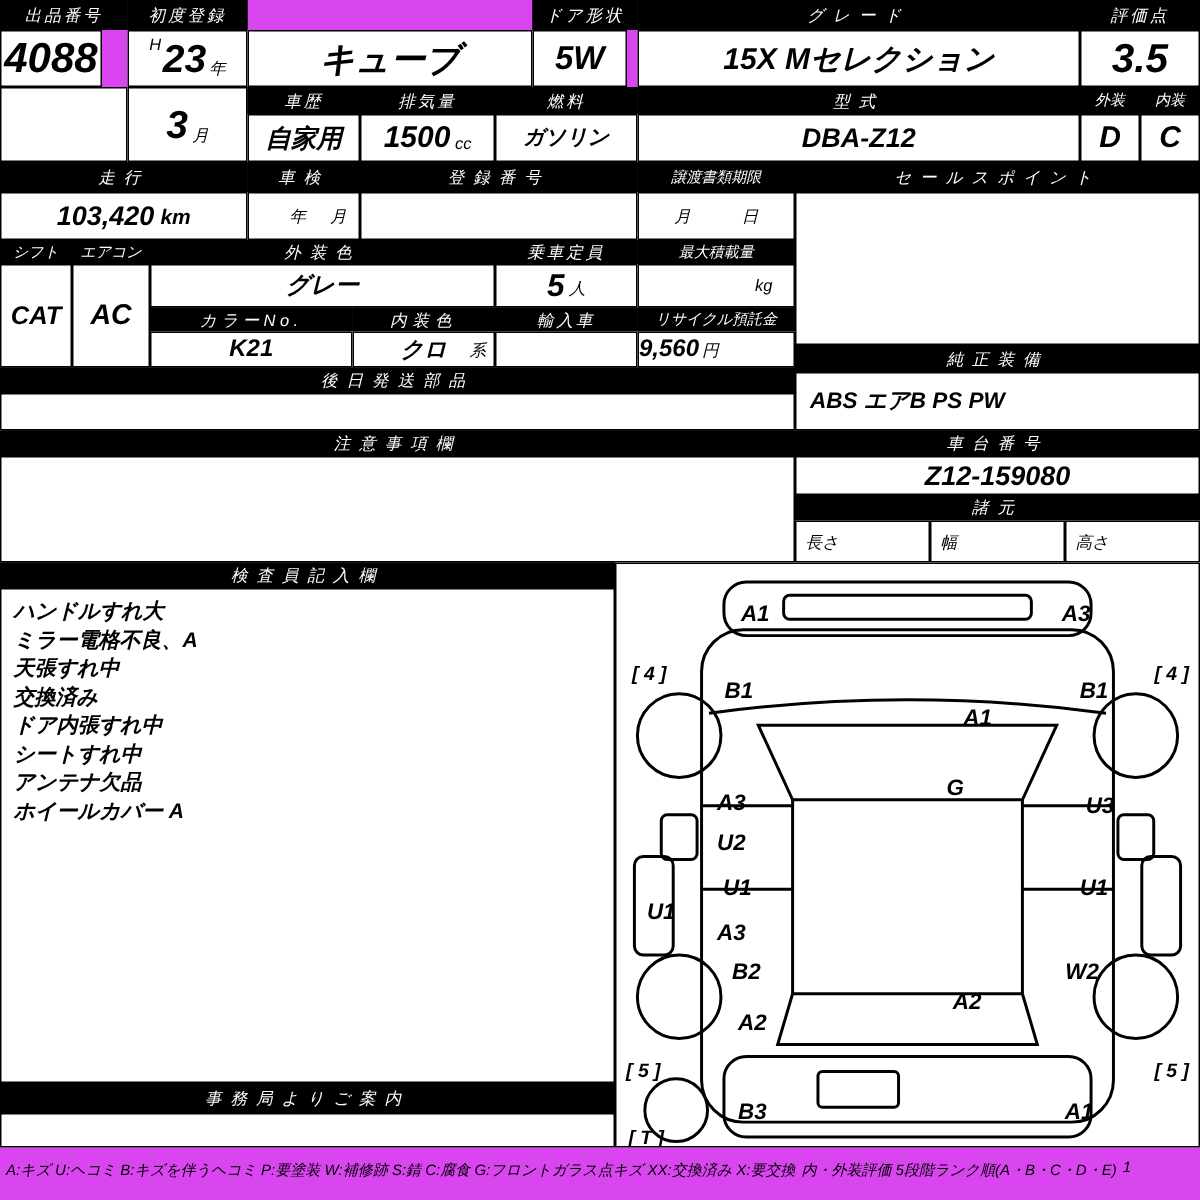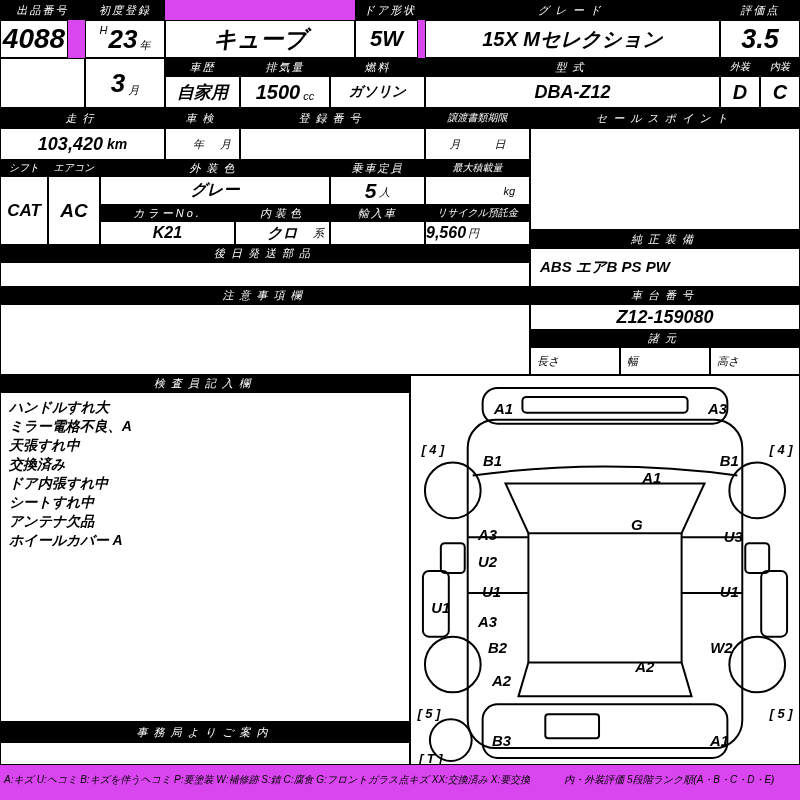--- a/index.html
+++ b/index.html
@@ -5,21 +5,21 @@
   * { margin:0; padding:0; box-sizing:border-box; }
   body { background:#888; font-family:"Liberation Sans","DejaVu Sans",sans-serif; }
   .sheet { position:relative; width:800px; height:800px; background:#d946ef; color:#000; overflow:hidden;font-style:italic; }
   .c { position:absolute; border:1px solid #000; background:#fff; display:flex; align-items:center; justify-content:center; overflow:hidden; }
   .h { background:#000; color:#fff; font-size:11px; letter-spacing:2px; white-space:nowrap; }
   .h.w { letter-spacing:6px; }
   .h.t { font-size:10px; letter-spacing:0; }
   .v { font-weight:bold; }
   .sm { font-size:11px; font-weight:normal; }
   .note { font-size:14px; font-weight:bold; line-height:19px; white-space:nowrap; }
-  .footer { position:absolute; left:0; top:765px; width:800px; height:35px; display:flex; gap:34px; padding:8px 4px 0 4px; font-size:10px; white-space:nowrap; }
+  .footer { position:absolute; left:0; top:765px; width:800px; height:35px; display:flex; gap:4px; padding:8px 4px 0 4px; font-size:10px; white-space:nowrap; }
   svg text { font-family:"Liberation Sans","DejaVu Sans",sans-serif; }
 </style>
 </head>
 <body>
 
 <div class="sheet">
 
   <div class="c h" style="left:0;top:0;width:85px;height:20px">出品番号</div>
   <div class="c h" style="left:85px;top:0;width:80px;height:20px">初度登録</div>
   <div class="c h" style="left:355px;top:0;width:70px;height:20px">ドア形状</div>

